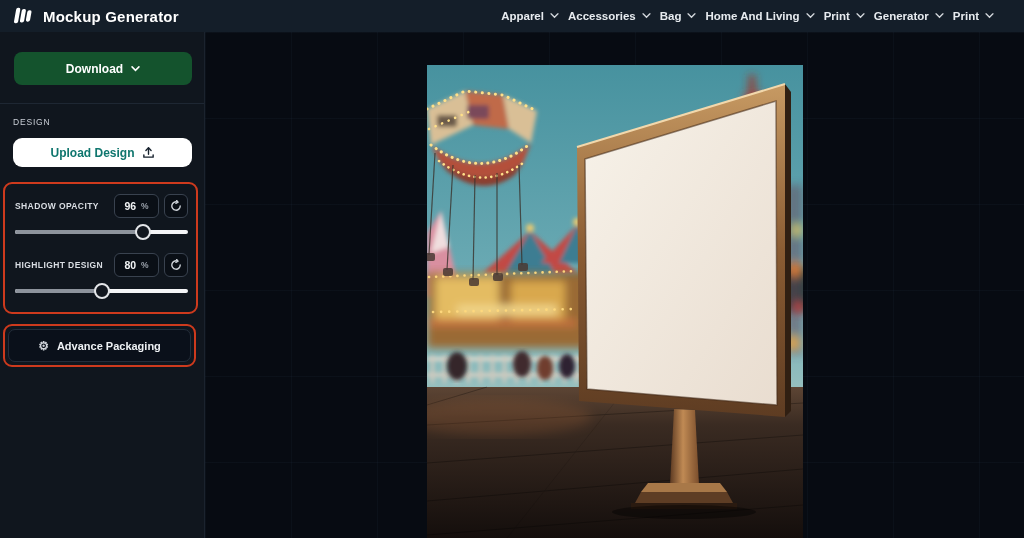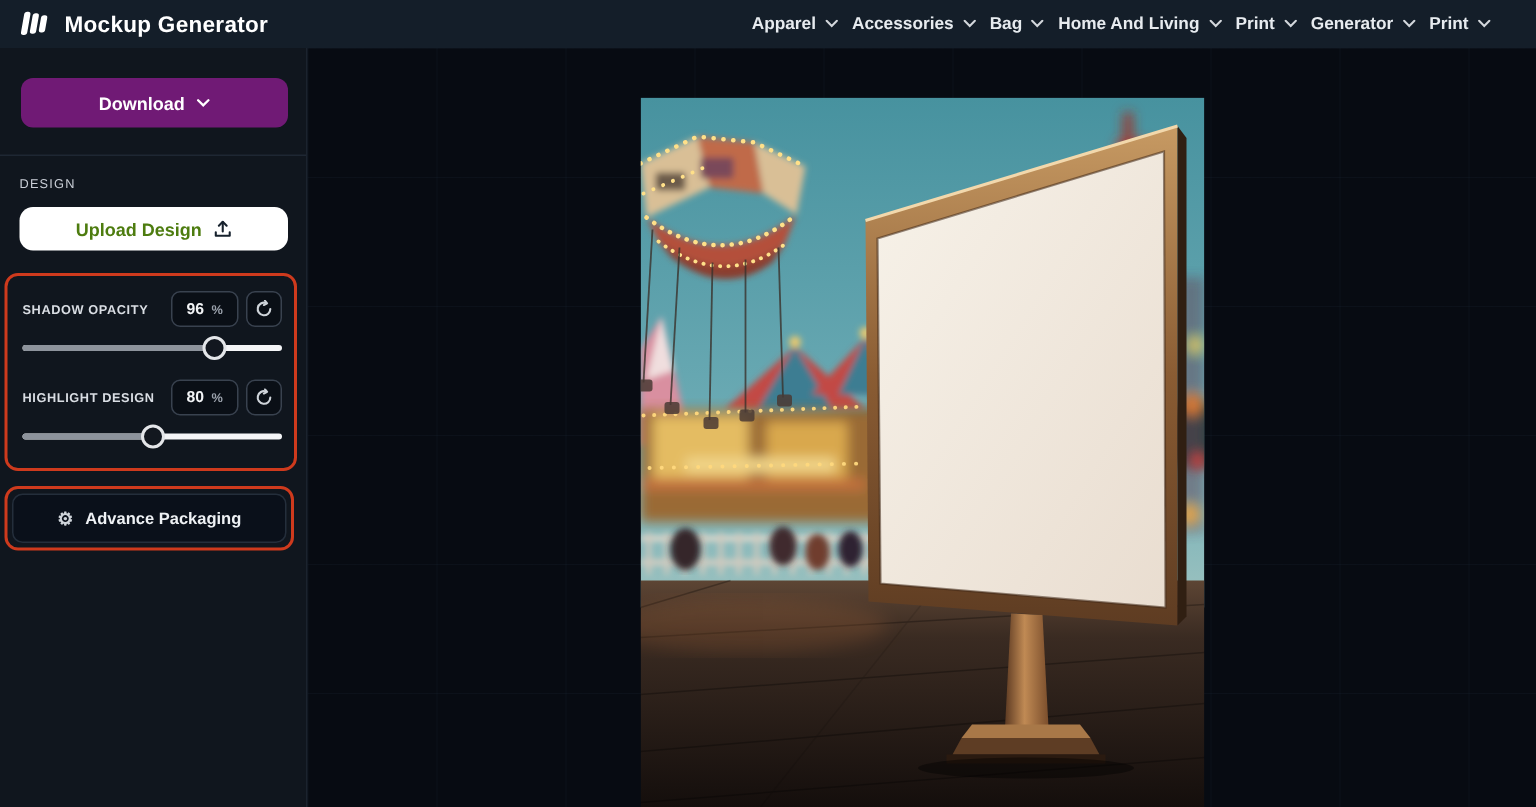--- a/index.html
+++ b/index.html
@@ -14,30 +14,30 @@
   .brand-title { color:#ffffff; font-size:15px; font-weight:800; letter-spacing:.2px; }
   .nav-items { margin-left:auto; display:flex; align-items:center; gap:9px; padding-right:30px; }
   .nav-item { display:flex; align-items:center; gap:6px; color:#e7ebef; font-size:11.5px;
     font-weight:700; cursor:pointer; white-space:nowrap; }
   .chev { width:9px; height:6px; display:block; opacity:.9; }
 
   
   .sidebar { position:absolute; left:0; top:32px; width:205px; height:506px;
     background:#10161e; border-right:1px solid #1b232e; z-index:20; }
   .btn-download { display:flex; align-items:center; justify-content:center; gap:8px;
-    margin:20px 13px 0 14px; width:178px; height:33px; background:#701a75; border:none;
+    margin:20px 13px 0 14px; width:178px; height:33px; background:#14532d; border:none;
     border-radius:8px; color:#ffffff; font-size:12px; font-weight:700; cursor:pointer;
     font-family:inherit; }
   .btn-download .chev { opacity:1; }
   .sect-divider { margin-top:18px; height:1px; background:#1e2733; }
   .sect-label { margin:13px 0 0 13px; color:#c9ced6; font-size:8.5px; font-weight:400;
     letter-spacing:.8px; }
   .btn-upload { display:flex; align-items:center; justify-content:center; gap:7px;
     margin:11px 13px 0 13px; width:179px; height:29px; background:#ffffff; border:none;
-    border-radius:9px; color:#4d7c0f; font-size:12px; font-weight:700; cursor:pointer;
+    border-radius:9px; color:#0f766e; font-size:12px; font-weight:700; cursor:pointer;
     font-family:inherit; }
   .upload-icon { width:13px; height:13px; display:block; }
 
   .anno-box { border:2px solid #ce3a1d; border-radius:9px; }
   .anno-sliders { margin:15px 6px 0 3px; padding:9px 8px 13px 10px; }
   .ctl-row { display:flex; align-items:center; height:26px; }
   .ctl-label { color:#d9dde3; font-size:8.5px; font-weight:700; letter-spacing:.4px; flex:1; }
   .val-box { width:45px; height:24px; background:#0a0f16; border:1px solid #39424f;
     border-radius:6px; display:flex; align-items:center; justify-content:center; gap:5px;
     color:#f2f4f6; font-size:10.5px; font-weight:700; cursor:text; }

